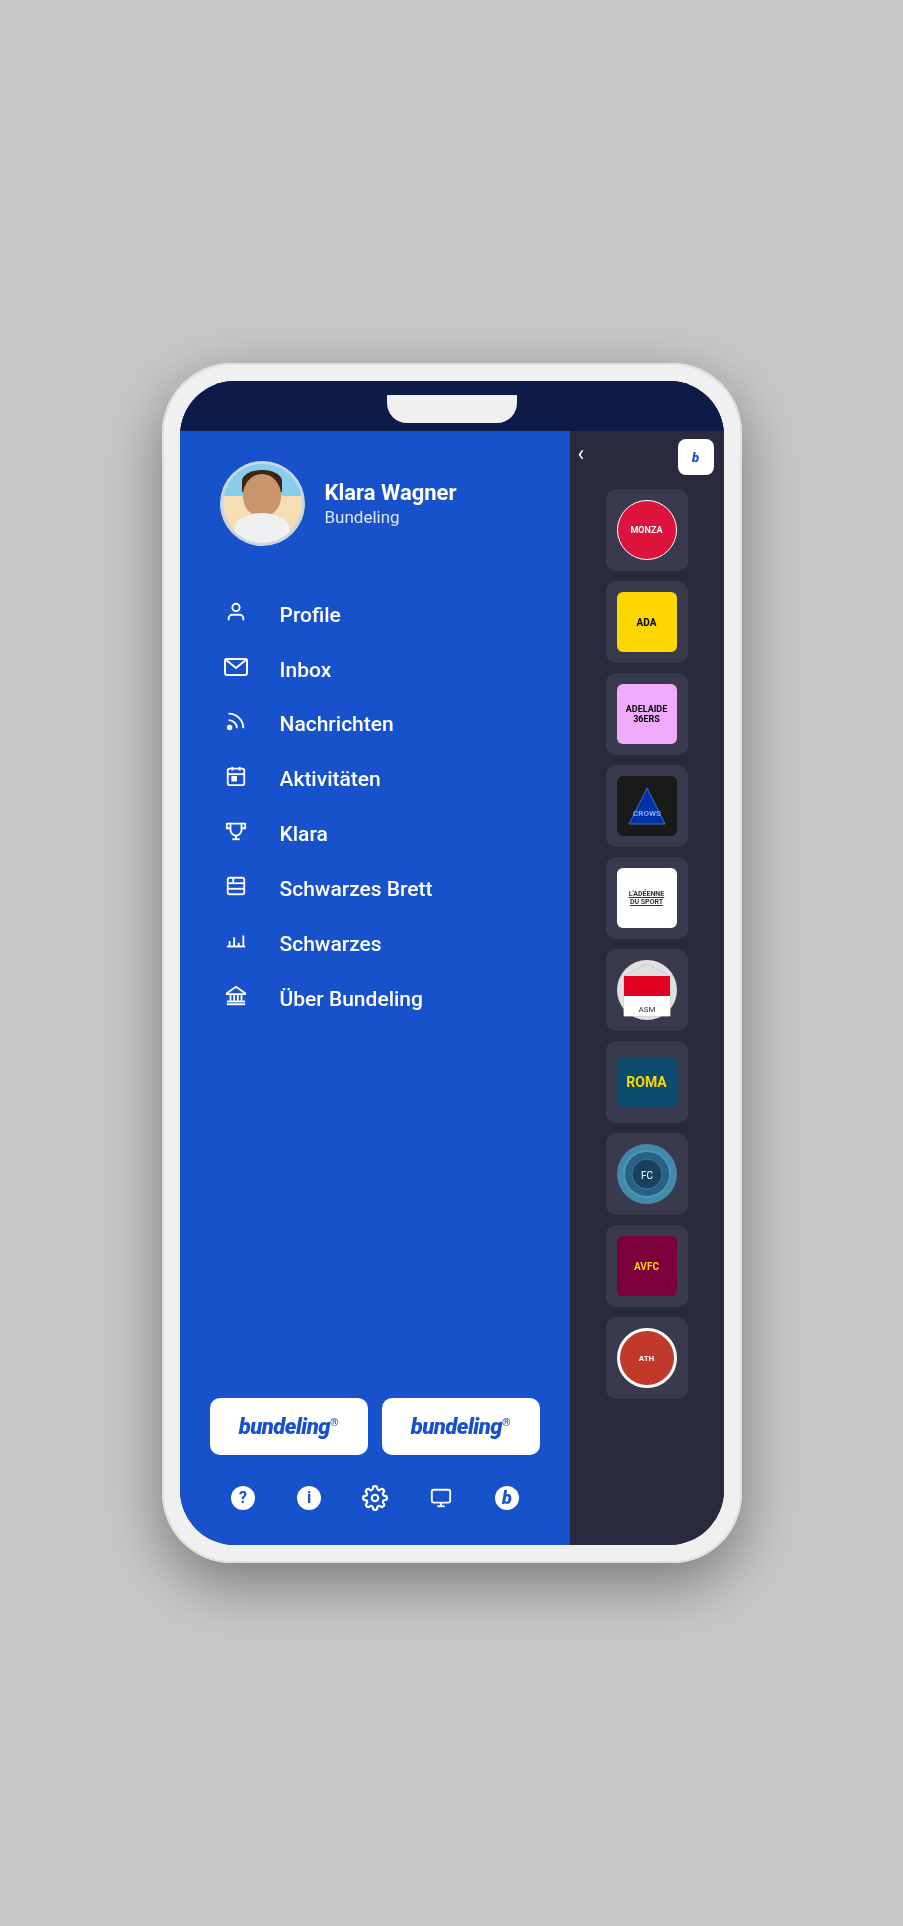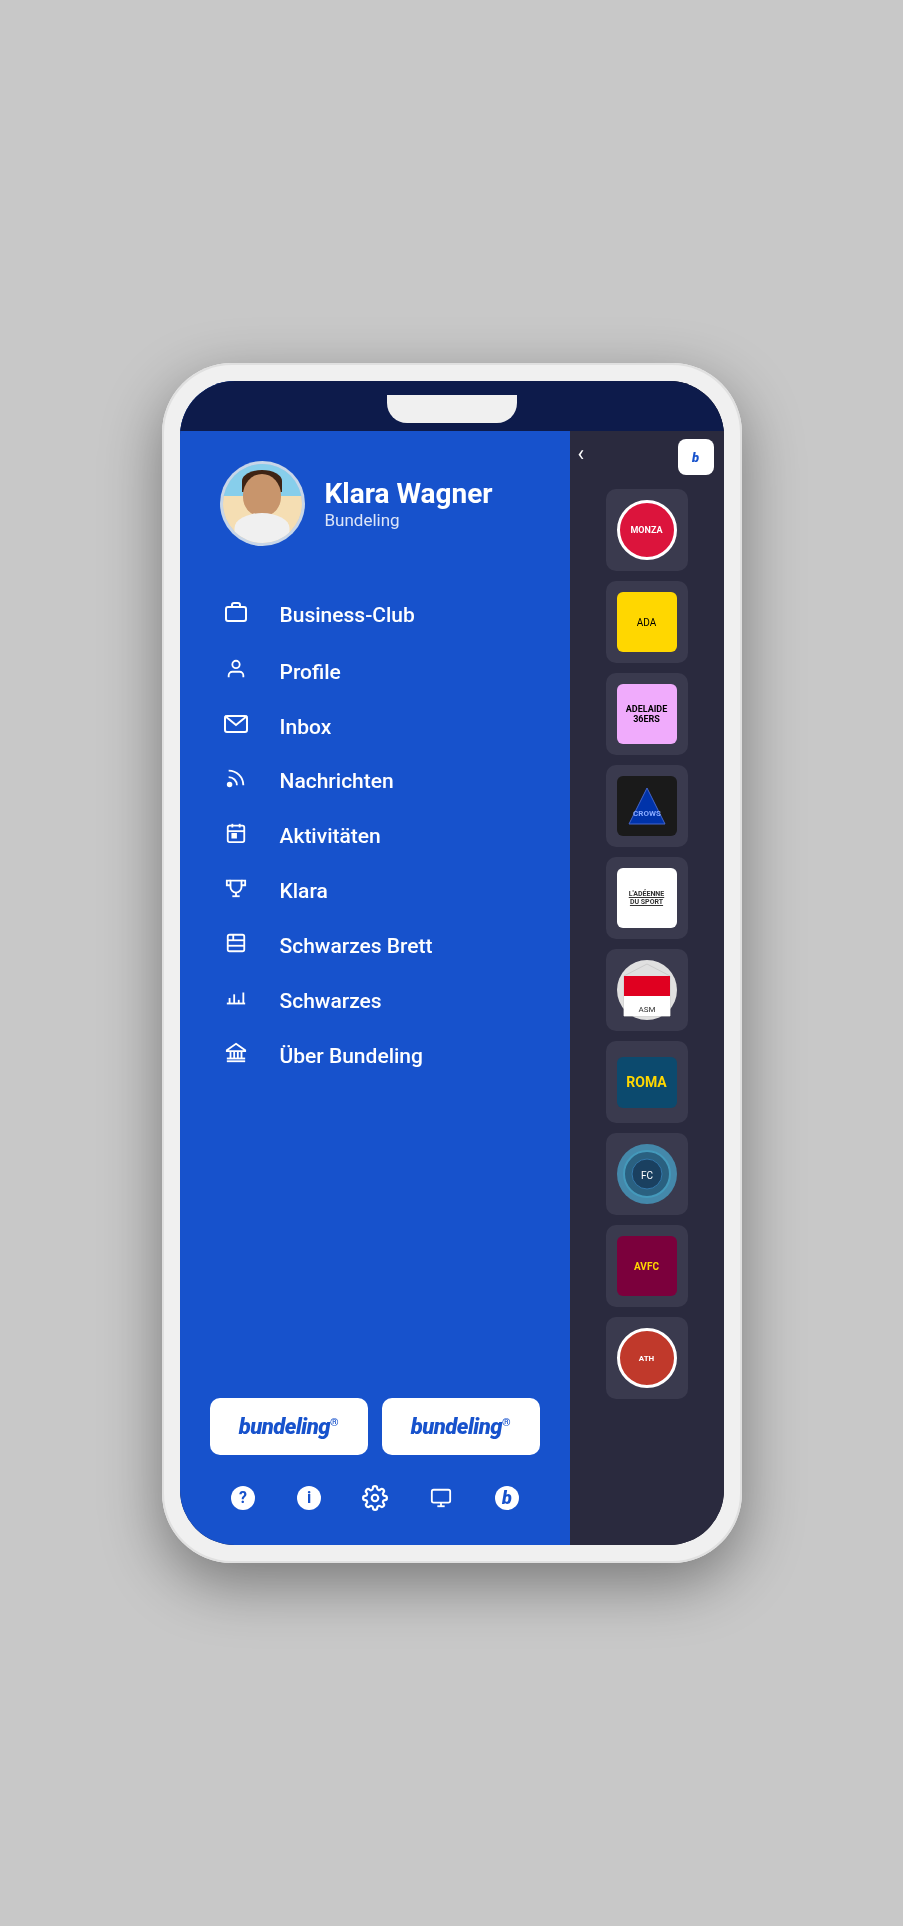--- a/index.html
+++ b/index.html
@@ -75,21 +75,21 @@
       height: 85px;
       border-radius: 50%;
       overflow: hidden;
       border: 3px solid rgba(255,255,255,0.3);
       background: #b0c4de;
       flex-shrink: 0;
     }
     .user-info {}
     .user-name {
       color: #fff;
-      font-size: 28px;
+      font-size: 22px;
       font-weight: 700;
       line-height: 1.2;
     }
     .user-company {
       color: rgba(255,255,255,0.85);
       font-size: 17px;
       font-weight: 400;
     }
     .menu-list {
       list-style: none;
@@ -198,25 +198,25 @@
       display: flex;
       align-items: center;
       justify-content: center;
       overflow: hidden;
     }
     
     .logo-monza {
       background: #dc143c;
       border-radius: 50%;
       width: 60px; height: 60px;
-      border: 3px solid #ffffff;
+      border: 1px solid #ffffff;
       display: flex; align-items: center; justify-content: center;
       color: #fff; font-size: 9px; font-weight: bold; text-align: center;
     }
-    .logo-ada { background: #FFD700; border-radius: 6px; width: 60px; height: 60px; display: flex; align-items: center; justify-content: center; color: #000; font-size: 10px; font-weight: normal; }
+    .logo-ada { background: #FFD700; border-radius: 6px; width: 60px; height: 60px; display: flex; align-items: center; justify-content: center; color: #000; font-size: 10px; font-weight: bold; }
     .logo-36er { background: #f0abfc; border-radius: 6px; width: 60px; height: 60px; display: flex; align-items: center; justify-content: center; color: #000; font-size: 9px; font-weight: bold; text-align:center; }
     .logo-adelaide { background: #1a1a1a; border-radius: 6px; width: 60px; height: 60px; display: flex; align-items: center; justify-content: center; color: #4488ff; font-size: 9px; font-weight: bold; }
     .logo-sport { background: #fff; border-radius: 6px; width: 60px; height: 60px; display: flex; align-items: center; justify-content: center; color: #333; font-size: 7px; font-weight: bold; text-align: center; padding: 4px; text-decoration: underline; }
     .logo-monaco { background: #e0e0e0; border-radius: 50%; width: 60px; height: 60px; display: flex; align-items: center; justify-content: center; }
     .logo-roma { background: #0c4a6e; border-radius: 6px; width: 60px; height: 51px; display: flex; align-items: center; justify-content: center; color: #FFD700; font-size: 14px; font-weight: bold; }
     .logo-circle { background: #4488aa; border-radius: 50%; width: 60px; height: 60px; display: flex; align-items: center; justify-content: center; color: #fff; font-size: 8px; }
     .logo-avfc { background: #7b003c; border-radius: 6px; width: 60px; height: 60px; display: flex; align-items: center; justify-content: center; color: #FFD700; font-size: 10px; font-weight: bold; }
     .logo-athletic { background: #c0392b; border-radius: 50%; width: 60px; height: 60px; border: 3px solid #fff; display: flex; align-items: center; justify-content: center; color: #fff; font-size: 8px; font-weight: bold; }
 
     
@@ -278,29 +278,20 @@
             </div>
           </div>
           <div class="user-info">
             <div class="user-name">Klara Wagner</div>
             <div class="user-company">Bundeling</div>
           </div>
         </div>
 
         <ul class="menu-list">
 
-          <li class="menu-item">
-            <span class="menu-icon">
-              <svg width="24" height="24" viewBox="0 0 24 24" fill="white">
-                <rect x="2" y="7" width="20" height="14" rx="2" ry="2" fill="none" stroke="white" stroke-width="2"></rect>
-                <path d="M16 7V5a2 2 0 0 0-2-2h-4a2 2 0 0 0-2 2v2" fill="none" stroke="white" stroke-width="2"></path>
-              </svg>
-            </span>
-            <span class="menu-label">Business-Club</span>
-          </li>
 
           <li class="menu-item">
             <span class="menu-icon">
               <svg width="22" height="24" viewBox="0 0 24 24" fill="none" stroke="white" stroke-width="2">
                 <path d="M20 21v-2a4 4 0 0 0-4-4H8a4 4 0 0 0-4 4v2"></path>
                 <circle cx="12" cy="7" r="4"></circle>
               </svg>
             </span>
             <span class="menu-label">Profile</span>
           </li>

